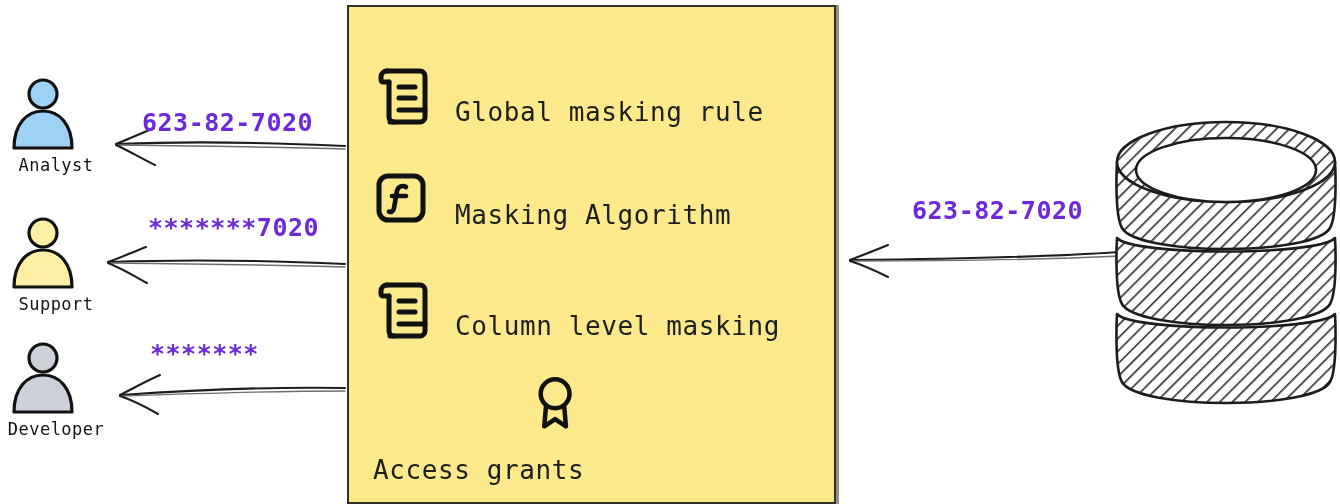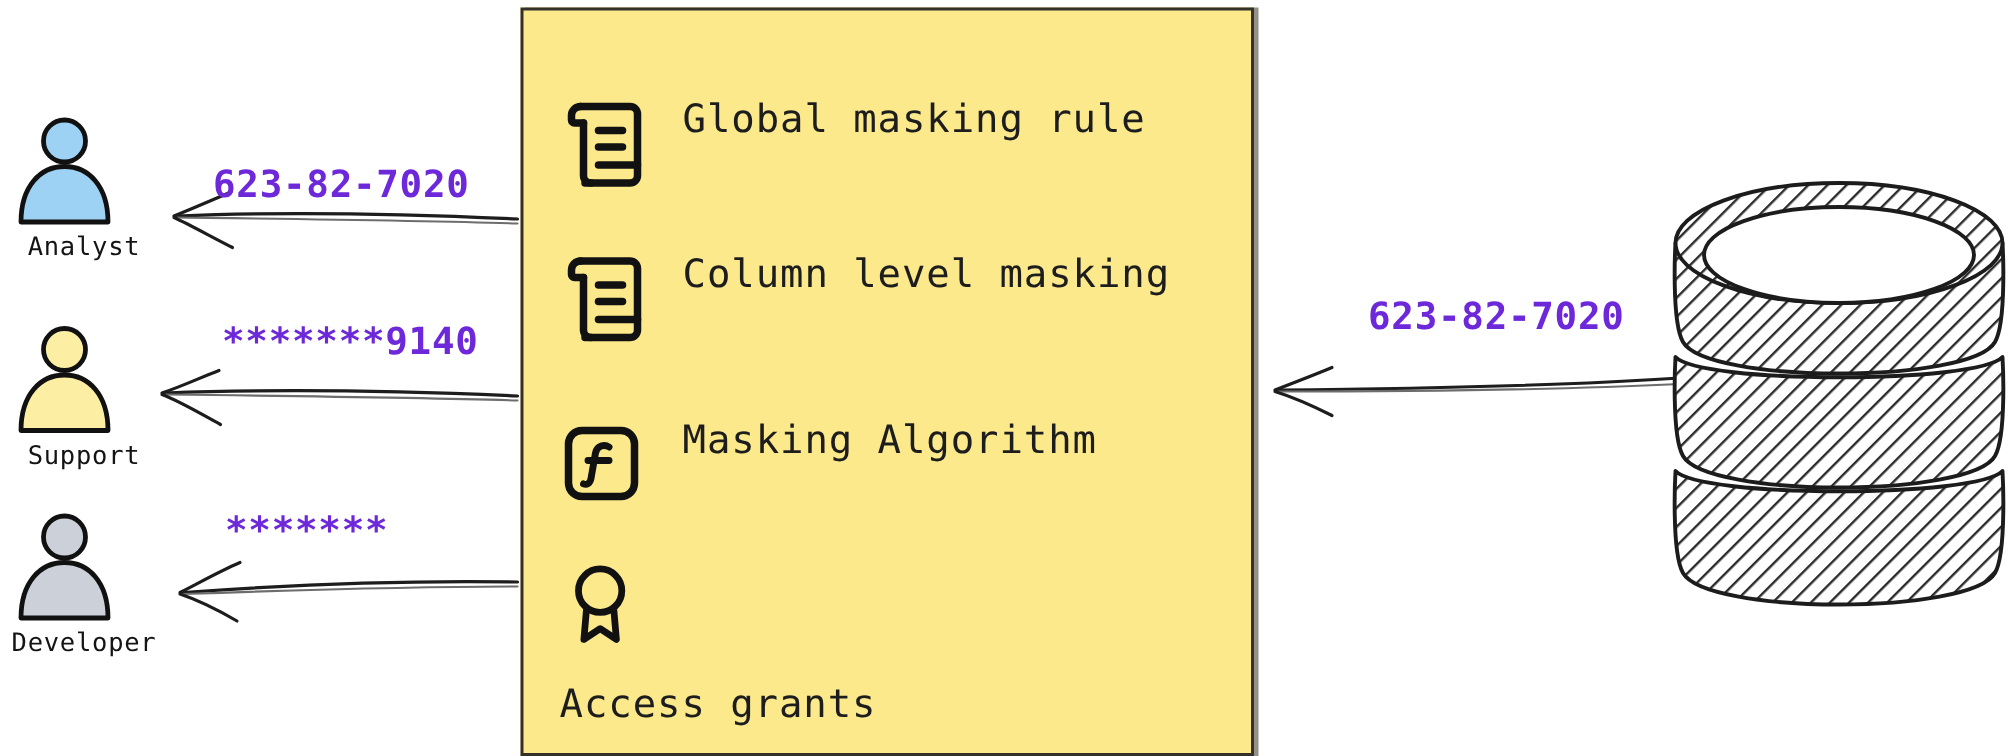--- a/index.html
+++ b/index.html
@@ -76,21 +76,21 @@
     position: absolute;
     left: 0;
     top: 0;
     width: 100%;
     height: 100%;
   }
   .policy-row {
     position: absolute;
     left: 24px;
     display: flex;
-    align-items: flex-start;
+    align-items: flex-end;
     gap: 26px;
     height: 62px;
   }
   .policy-row:nth-child(1) { top: 58px; }
   .policy-row:nth-child(2) { top: 161px; }
   .policy-row:nth-child(3) { top: 272px; }
   .policy-row:nth-child(4) { top: 366px; flex-direction: column; }
   .policy-row .row-icon {
     width: 56px;
     height: 62px;
@@ -172,62 +172,62 @@
 
 <div class="actor" id="actor-developer">
   <svg class="glyph" viewBox="0 0 120 78">
     <circle cx="47" cy="18" r="14" fill="#ccd1d9" stroke="#111111" stroke-width="3.2"></circle>
     <path d="M18,72 C18,48 31,35 47,35 C63,35 76,48 76,72 Z" fill="#ccd1d9" stroke="#111111" stroke-width="3.2" stroke-linejoin="round"></path>
   </svg>
   <span class="actor-label">Developer</span>
 </div>
 
 <div class="flow-label" id="label-analyst">623-82-7020</div>
-<div class="flow-label" id="label-support">*******9140</div>
+<div class="flow-label" id="label-support">*******7020</div>
 <div class="flow-label" id="label-developer">*******</div>
 <div class="flow-label" id="label-source">623-82-7020</div>
 
 <div id="policy-panel">
   <div id="policy-list">
 
     <div class="policy-row">
       <svg class="row-icon" viewBox="0 0 56 62">
         <path d="M14,6 H47 a5,5 0 0 1 5,5 V52 a5,5 0 0 1 -5,5 H17" fill="none" stroke="#111111" stroke-width="5" stroke-linecap="round" stroke-linejoin="round"></path>
         <path d="M14,6 a6,6 0 0 0 -6,6 v3 a2,2 0 0 0 2,2 h6" fill="none" stroke="#111111" stroke-width="5" stroke-linecap="round" stroke-linejoin="round"></path>
         <path d="M16,17 V52 a5,5 0 0 0 5,5" fill="none" stroke="#111111" stroke-width="5" stroke-linecap="round" stroke-linejoin="round"></path>
         <line x1="26" y1="22" x2="42" y2="22" stroke="#111111" stroke-width="5" stroke-linecap="round"></line>
         <line x1="26" y1="33" x2="42" y2="33" stroke="#111111" stroke-width="5" stroke-linecap="round"></line>
         <line x1="26" y1="45" x2="52" y2="45" stroke="#111111" stroke-width="5" stroke-linecap="round"></line>
       </svg>
       <span class="row-label">Global masking rule</span>
     </div>
 
     <div class="policy-row">
       <svg class="row-icon" viewBox="0 0 56 62">
+        <rect x="6" y="8" width="44" height="44" rx="9" ry="9" fill="none" stroke="#111111" stroke-width="5"></rect>
+        <path d="M33,19 c-3,-2 -8,-1 -9,4 l-3,17 c-0.6,3.5 -3,4.5 -5,3.6" fill="none" stroke="#111111" stroke-width="4.6" stroke-linecap="round"></path>
+        <line x1="19" y1="28" x2="33" y2="28" stroke="#111111" stroke-width="4.6" stroke-linecap="round"></line>
+      </svg>
+      <span class="row-label">Masking Algorithm</span>
+    </div>
+
+    <div class="policy-row">
+      <svg class="row-icon" viewBox="0 0 56 62">
         <path d="M14,6 H47 a5,5 0 0 1 5,5 V52 a5,5 0 0 1 -5,5 H17" fill="none" stroke="#111111" stroke-width="5" stroke-linecap="round" stroke-linejoin="round"></path>
         <path d="M14,6 a6,6 0 0 0 -6,6 v3 a2,2 0 0 0 2,2 h6" fill="none" stroke="#111111" stroke-width="5" stroke-linecap="round" stroke-linejoin="round"></path>
         <path d="M16,17 V52 a5,5 0 0 0 5,5" fill="none" stroke="#111111" stroke-width="5" stroke-linecap="round" stroke-linejoin="round"></path>
         <line x1="26" y1="22" x2="42" y2="22" stroke="#111111" stroke-width="5" stroke-linecap="round"></line>
         <line x1="26" y1="33" x2="42" y2="33" stroke="#111111" stroke-width="5" stroke-linecap="round"></line>
         <line x1="26" y1="45" x2="52" y2="45" stroke="#111111" stroke-width="5" stroke-linecap="round"></line>
       </svg>
       <span class="row-label">Column level masking</span>
     </div>
 
     <div class="policy-row">
       <svg class="row-icon" viewBox="0 0 56 62">
-        <rect x="6" y="8" width="44" height="44" rx="9" ry="9" fill="none" stroke="#111111" stroke-width="5"></rect>
-        <path d="M33,19 c-3,-2 -8,-1 -9,4 l-3,17 c-0.6,3.5 -3,4.5 -5,3.6" fill="none" stroke="#111111" stroke-width="4.6" stroke-linecap="round"></path>
-        <line x1="19" y1="28" x2="33" y2="28" stroke="#111111" stroke-width="4.6" stroke-linecap="round"></line>
-      </svg>
-      <span class="row-label">Masking Algorithm</span>
-    </div>
-
-    <div class="policy-row">
-      <svg class="row-icon" viewBox="0 0 56 62">
         <circle cx="27" cy="23" r="16" fill="none" stroke="#111111" stroke-width="5"></circle>
         <path d="M17,36 L15,59 L27,51 L39,59 L37,36" fill="none" stroke="#111111" stroke-width="5" stroke-linejoin="round" stroke-linecap="round"></path>
       </svg>
       <span class="row-label">Access grants</span>
     </div>
 
   </div>
 </div>
 
 <svg id="database" viewBox="0 0 236 296">

